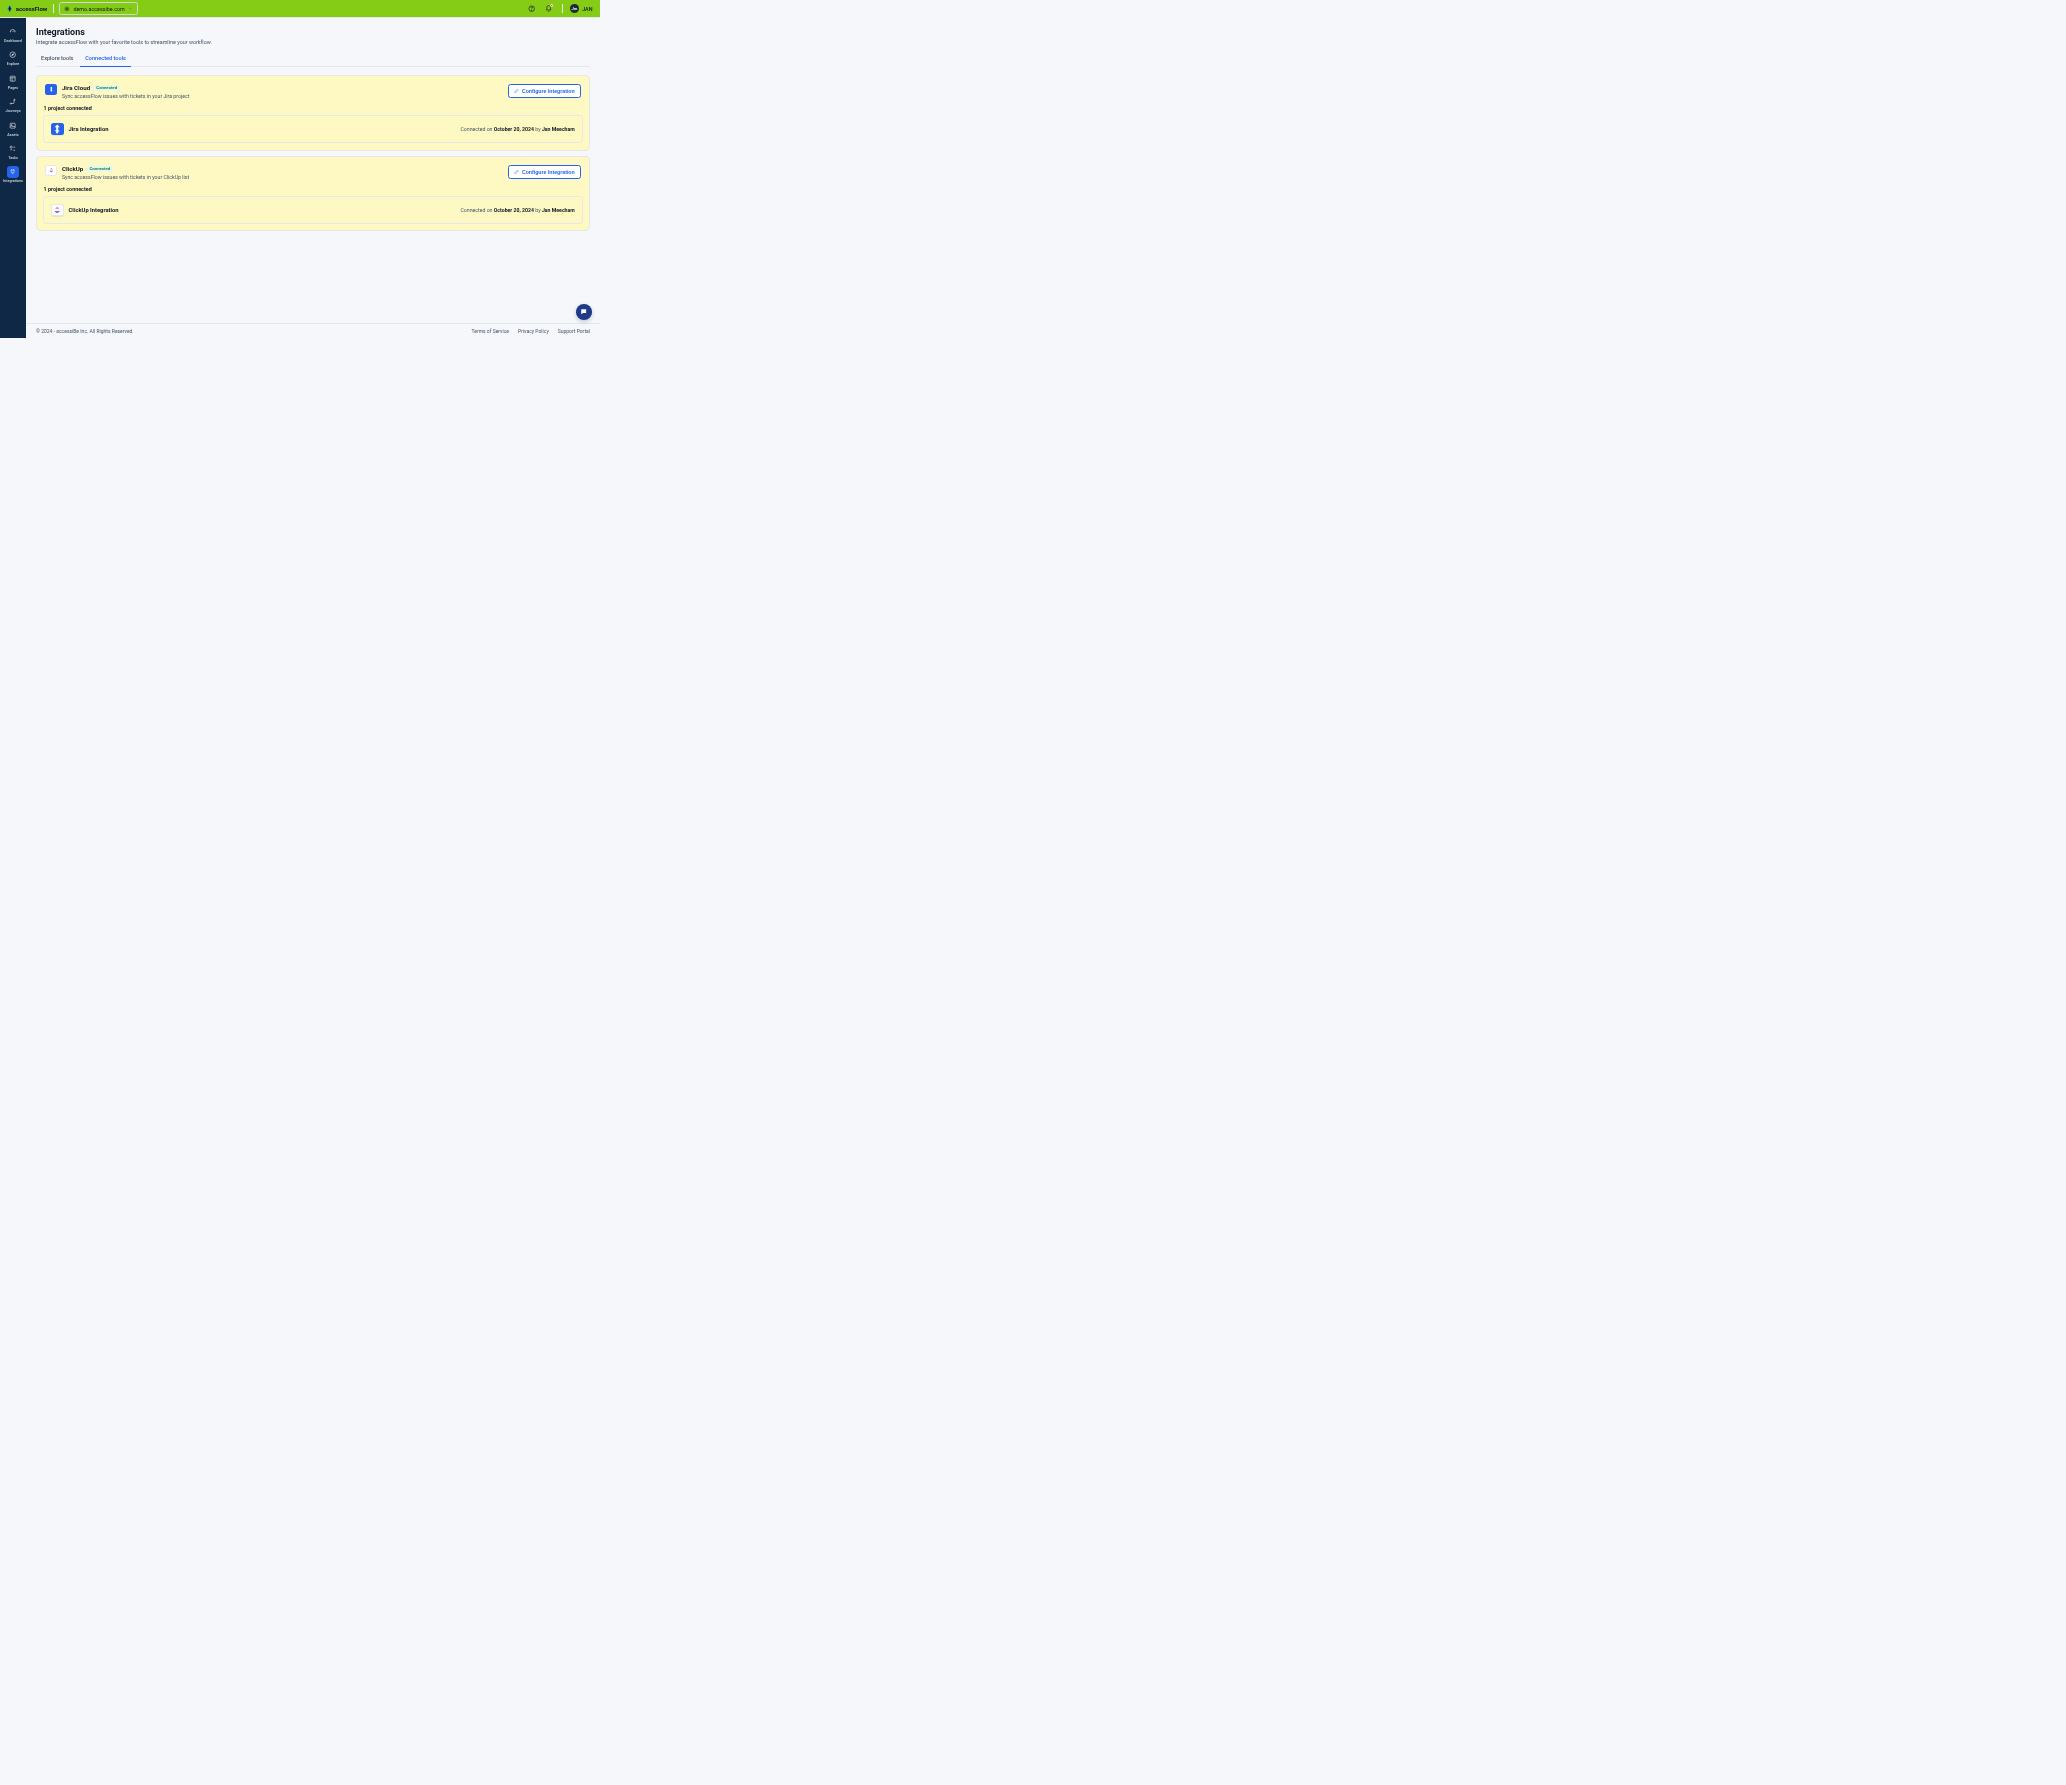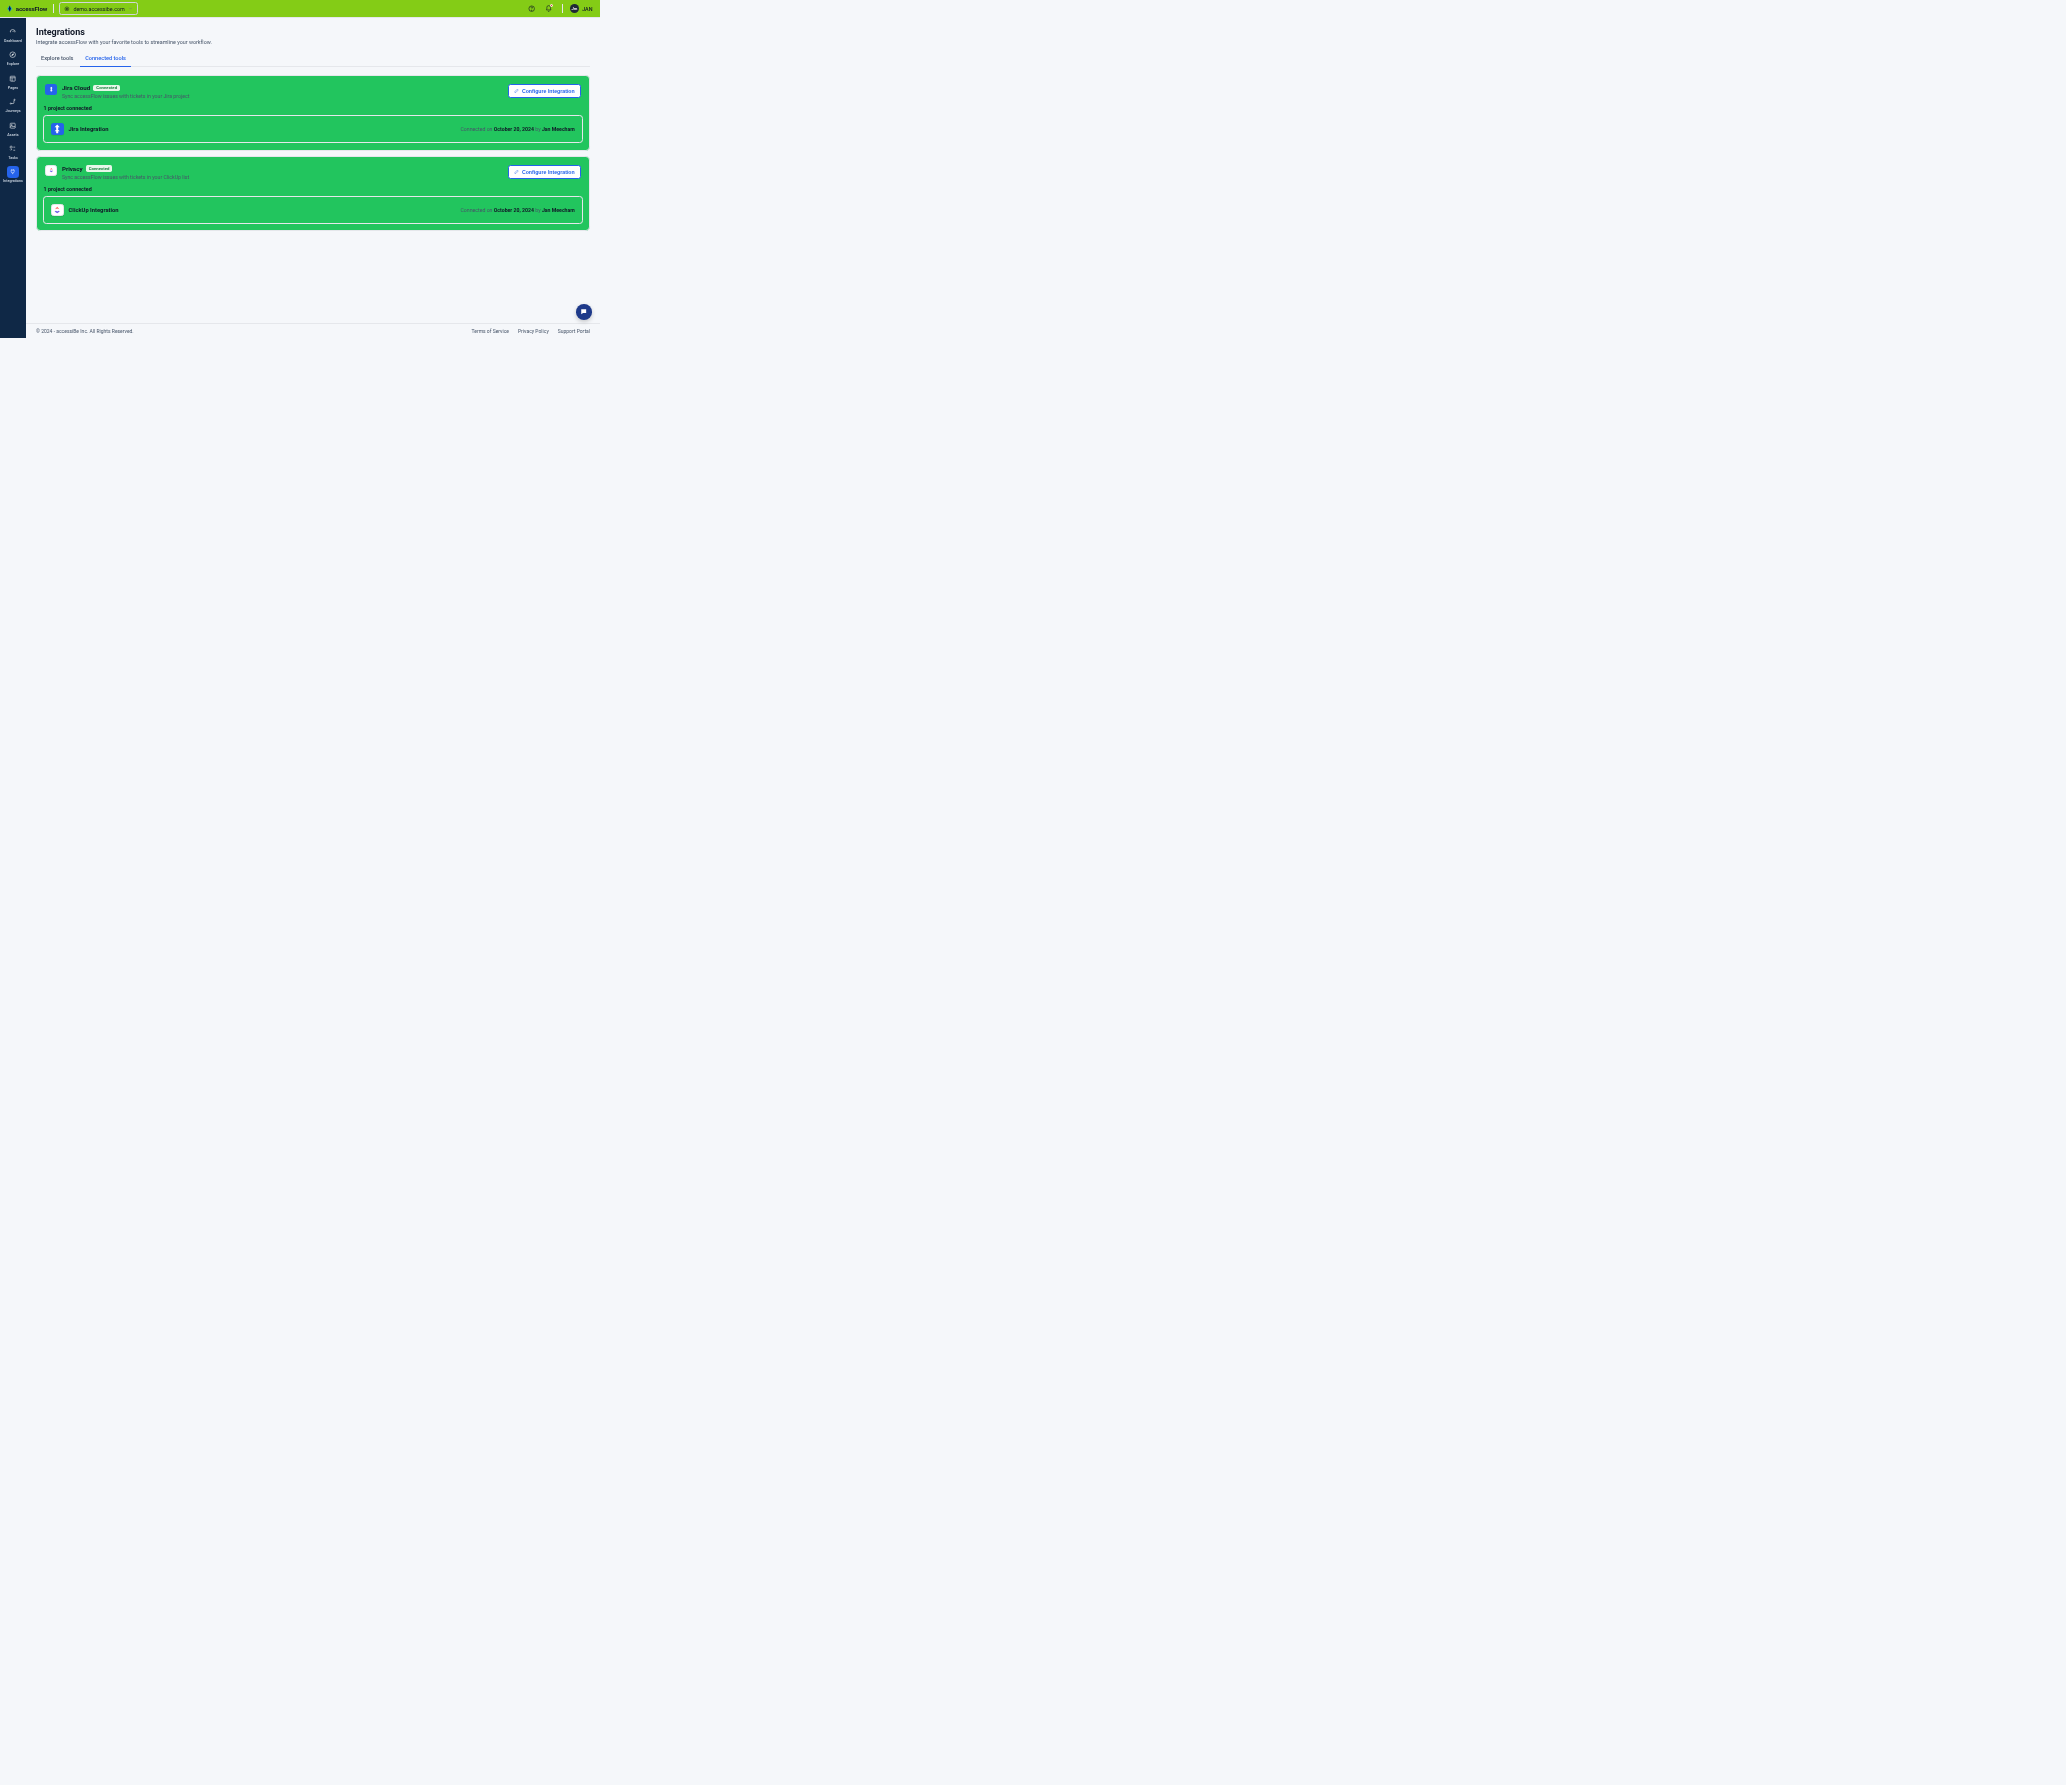--- a/index.html
+++ b/index.html
@@ -89,21 +89,21 @@
 
 .tabs { display: flex; gap: 1.7px; border-bottom: 0.4px solid #e5e7eb; margin-bottom: 8.3px; }
 .tab {
   padding: 4.1px 5px 5px 5px; font-size: 5.6px; font-weight: 500;
   color: #475569; cursor: pointer; border-bottom: 0.8px solid transparent;
   margin-bottom: -0.4px;
 }
 .tab.active { color: #2563eb; border-bottom-color: #2563eb; }
 
 .card {
-  background: #22c55e; border: 0.4px solid #e5e7eb; border-radius: 4.1px;
+  background: #fef9c3; border: 0.4px solid #e5e7eb; border-radius: 4.1px;
   padding: 7.4px 5.8px 6.6px 5.8px; margin-bottom: 5.8px;
 }
 .card-head { display: flex; align-items: flex-start; gap: 5px; padding: 0 2.5px; }
 .int-icon {
   width: 11.6px; height: 11.6px; border-radius: 2.5px; flex-shrink: 0;
   display: flex; align-items: center; justify-content: center;
 }
 .int-icon.jira { background: #2563eb; color: #fff; }
 .int-icon.clickup { background: #fff; border: 0.4px solid #e5e7eb; }
 .int-icon svg { width: 6.6px; height: 6.6px; }
@@ -322,21 +322,21 @@
     <div class="card">
       <div class="card-head">
         <div class="int-icon clickup">
           <svg viewBox="0 0 24 24">
               <path d="M12 4 L17 10 L12 8 L7 10 Z" fill="#ff5e5b"></path>
               <path d="M6 15 L12 19 L18 15 L15 13 L12 15 L9 13 Z" fill="#6c5ce7"></path>
             </svg>
         </div>
         <div class="int-meta">
           <div class="int-title-row">
-            <span class="int-title">Privacy</span>
+            <span class="int-title">ClickUp</span>
             <span class="badge">Connected</span>
           </div>
           <div class="int-desc">Sync accessFlow issues with tickets in your ClickUp list</div>
         </div>
         <button class="cfg-btn">
           <svg viewBox="0 0 24 24" fill="none" stroke="currentColor" stroke-width="2">
               <path d="M4 20h4L19 9l-4-4L4 16v4Z"></path>
             </svg>
           <span>Configure Integration</span>
         </button>

